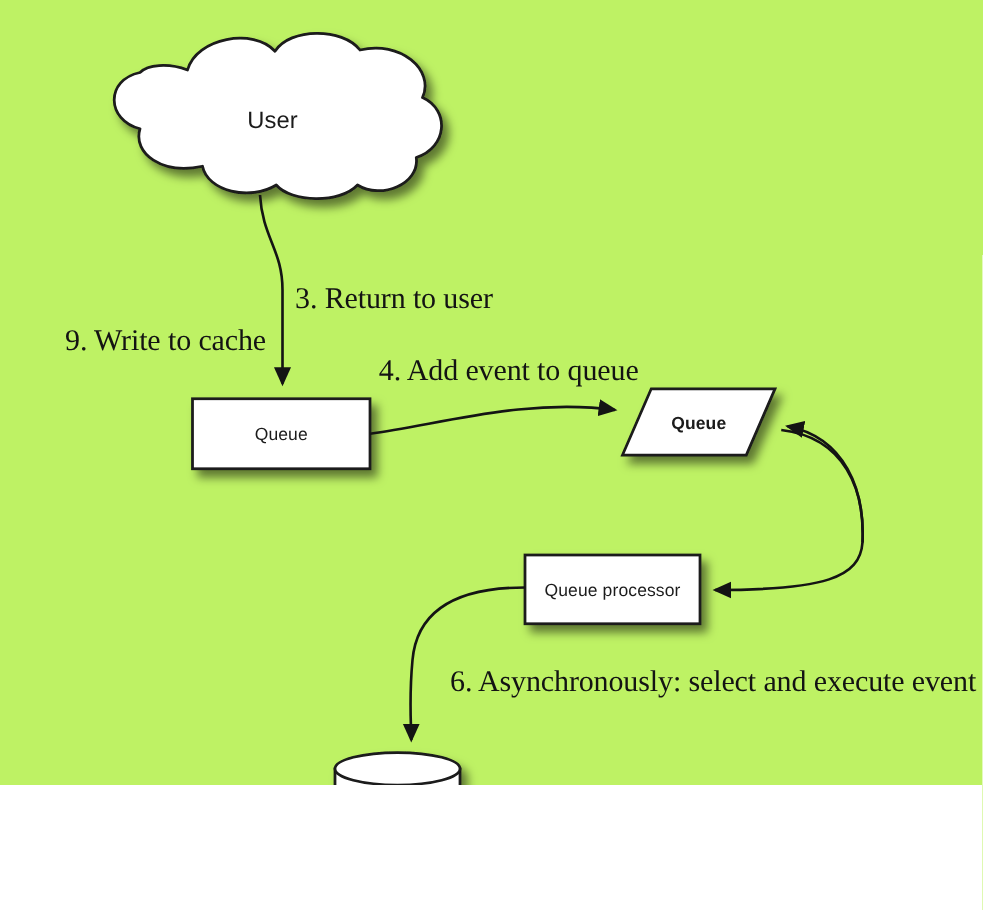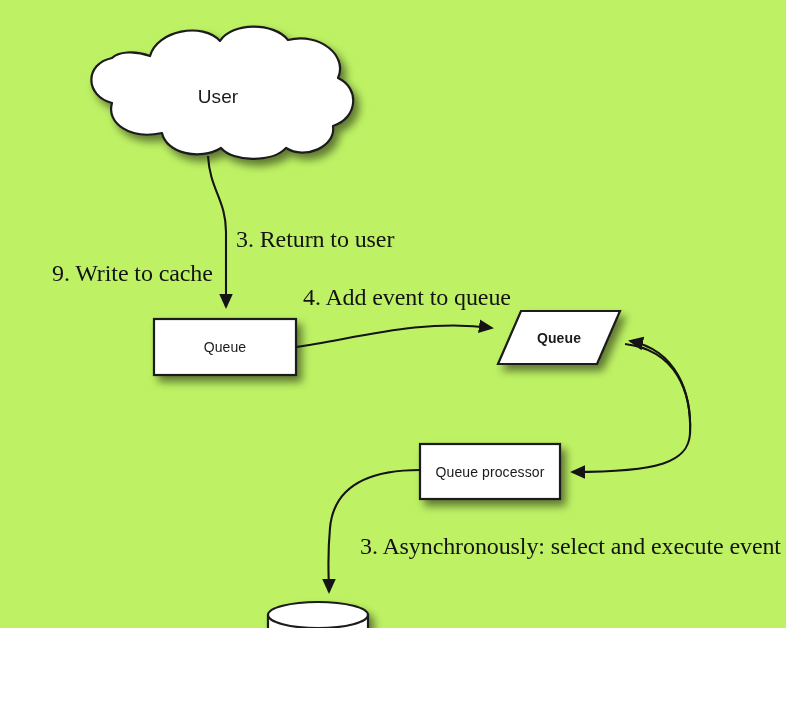--- a/index.html
+++ b/index.html
@@ -116,15 +116,15 @@
   <div class="node-label" style="left:420px; top:464px; width:140px;">Queue processor</div>
 
   <div class="node-label" style="left:268px; top:645px; width:100px;font-family:Liberation Mono, monospace;">DB</div>
 
   <div class="step-label" style="left:52px; top:260px;">9. Write to cache</div>
 
   <div class="step-label" style="left:303px; top:284px;">4. Add event to queue</div>
 
   <div class="step-label" style="left:236px; top:226px;">3. Return to user</div>
 
-  <div class="step-label" style="left:360px; top:533px;">3. Asynchronously: select and execute event</div>
+  <div class="step-label" style="left:360px; top:533px;">6. Asynchronously: select and execute event</div>
 
 </div>
 
 </body></html>

